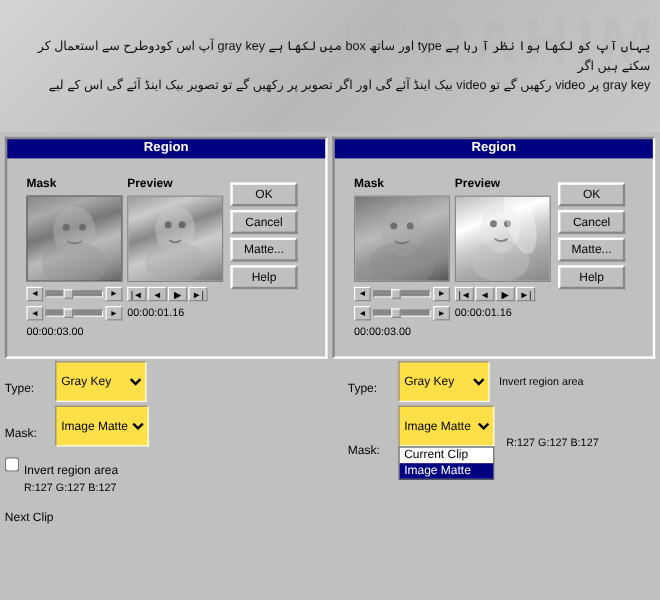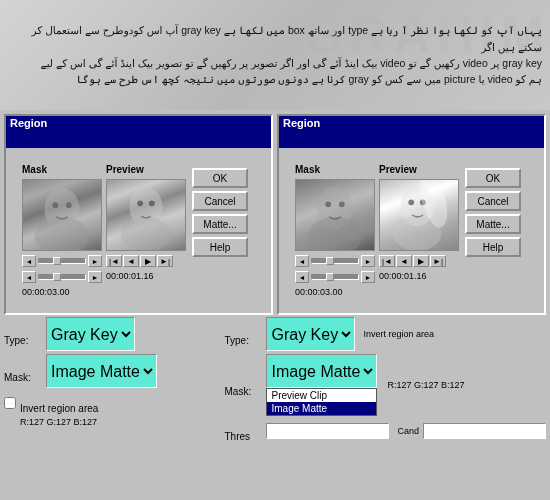--- a/index.html
+++ b/index.html
@@ -63,21 +63,22 @@
       border-color: #888 #fff #fff #888;
       flex: 1;
       min-width: 0;
     }
     .region-title-bar {
       background: #000080;
       color: white;
       font-size: 11px;
       font-weight: bold;
       padding: 1px 4px;
-      height: 32px;
+      height: 16px;
+      text-align: center;
     }
     .region-content {
       display: flex;
       flex-direction: row;
       padding: 16px;
       gap: 4px;
     }
 
     .mask-section, .preview-section {
       display: flex;
@@ -235,22 +236,22 @@
 
     .lbl {
       font-size: 10px;
       min-width: 38px;
       flex-shrink: 0;
       margin-top: 12px;
     }
 
     .sel {
       height: 34px;
-      font-size: 16px;
-      background: #5eead4;
+      font-size: 10px;
+      background: #fde047;
       border: 1px solid;
       border-color: #888 #fff #fff #888;
       min-width: 76px;
       cursor: pointer;
     }
 
     .txt-input {
       height: 16px;
       font-size: 9px;
       background: white;
@@ -299,21 +300,20 @@
     }
   </style>
 </head>
 <body>
 
 <div class="header-banner">
   <div class="header-watermark">IBRAHIM</div>
   <div class="header-text">
     <div>یہاں آپ کو لکھا ہوا نظر آ رہا ہے type اور ساتھ box میں لکھا ہے gray key آپ اس کودوطرح سے استعمال کر سکتے ہیں اگر</div>
     <div>gray key پر video رکھیں گے تو video بیک اینڈ آئے گی اور اگر تصویر پر رکھیں گے تو تصویر بیک اینڈ آئے گی اس کے لیے</div>
-    <div>ہم کو video یا picture میں سے کس کو gray کرنا ہے دونوں صورتوں میں نتیجہ کچھ اس طرح سے ہوگا</div>
   </div>
 </div>
 
 <div class="regions-row">
 
   <div class="region-panel">
     <div class="region-title-bar">Region</div>
     <div class="region-content">
 
       <div class="mask-section">
@@ -464,45 +464,42 @@
         <option>Image Matte</option>
       </select>
     </div>
     <div class="row-line">
       <input type="checkbox" class="checkbox-input" style="">
       <span class="lbl" style="min-width:unset; font-size:10px;">Invert region area</span>
     </div>
     <div class="row-line">
       <span style="font-size:9px; color:#000; margin-left:16px;">R:127 G:127 B:127</span>
     </div>
+    <div class="row-line">
+      <span class="lbl">Next Clip</span>
+    </div>
   </div>
 
   <div class="right-col">
     <div class="row-line">
       <span class="lbl">Type:</span>
       <select class="sel">
         <option>Gray Key</option>
       </select>
       <span style="margin-left:4px; font-size:9px;">Invert region area</span>
     </div>
     <div class="row-line" style="position:relative;">
       <span class="lbl">Mask:</span>
       <div class="mask-dropdown-area">
         <select class="sel" style="display:block;">
           <option>Image Matte</option>
         </select>
 
         <div class="open-dropdown-list">
-          <div class="od-item">Preview Clip</div>
+          <div class="od-item">Current Clip</div>
           <div class="od-item active">Image Matte</div>
         </div>
       </div>
       <span style="margin-left:6px; font-size:9px;">R:127 G:127 B:127</span>
     </div>
-    <div class="row-line">
-      <span class="lbl">Thres</span>
-      <input type="text" class="txt-input" value="" style="">
-      <span style="font-size:9px; margin-left:4px;">Cand</span>
-      <input type="text" class="txt-input" value="" style="min-width: 40px;">
-    </div>
   </div>
 
 </div>
 
 </body></html>

